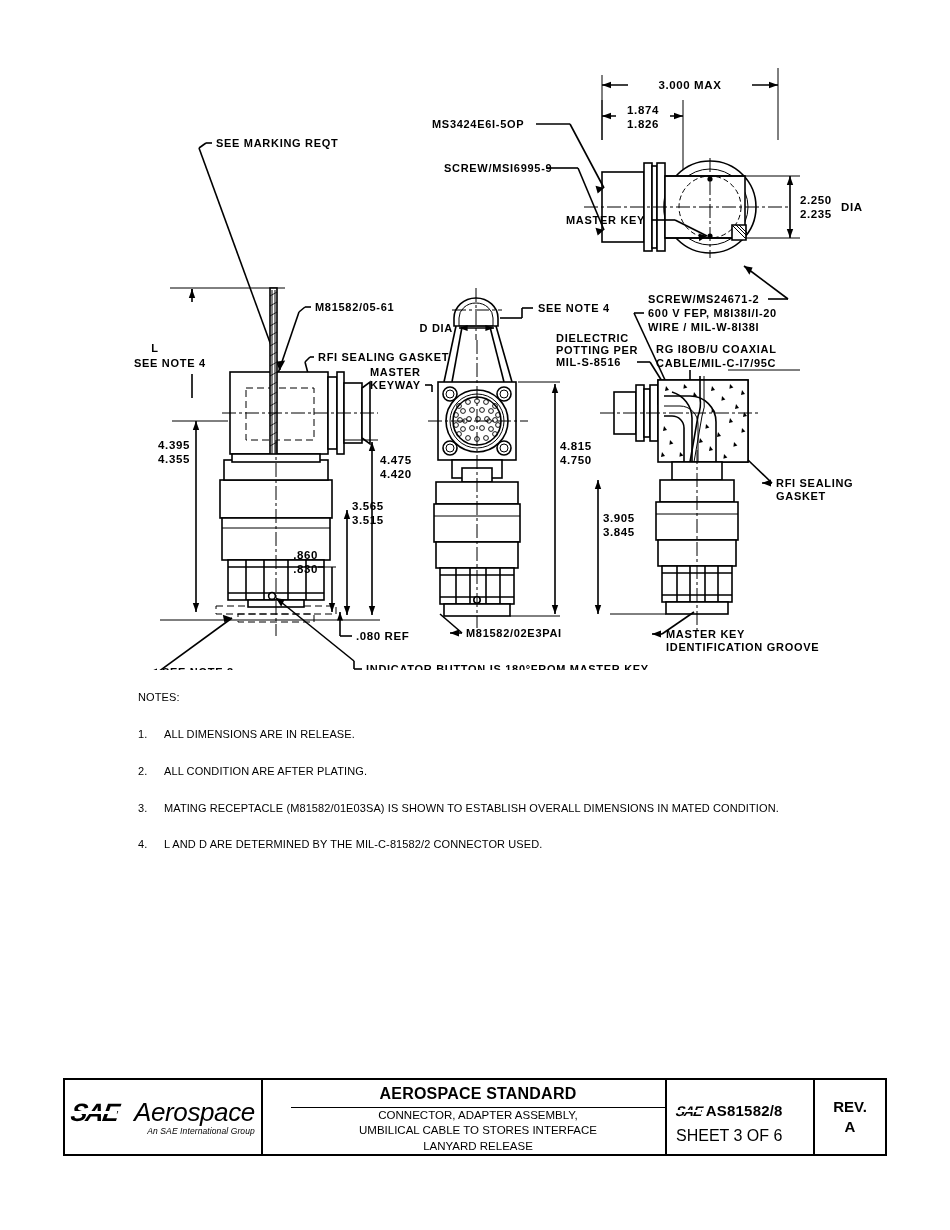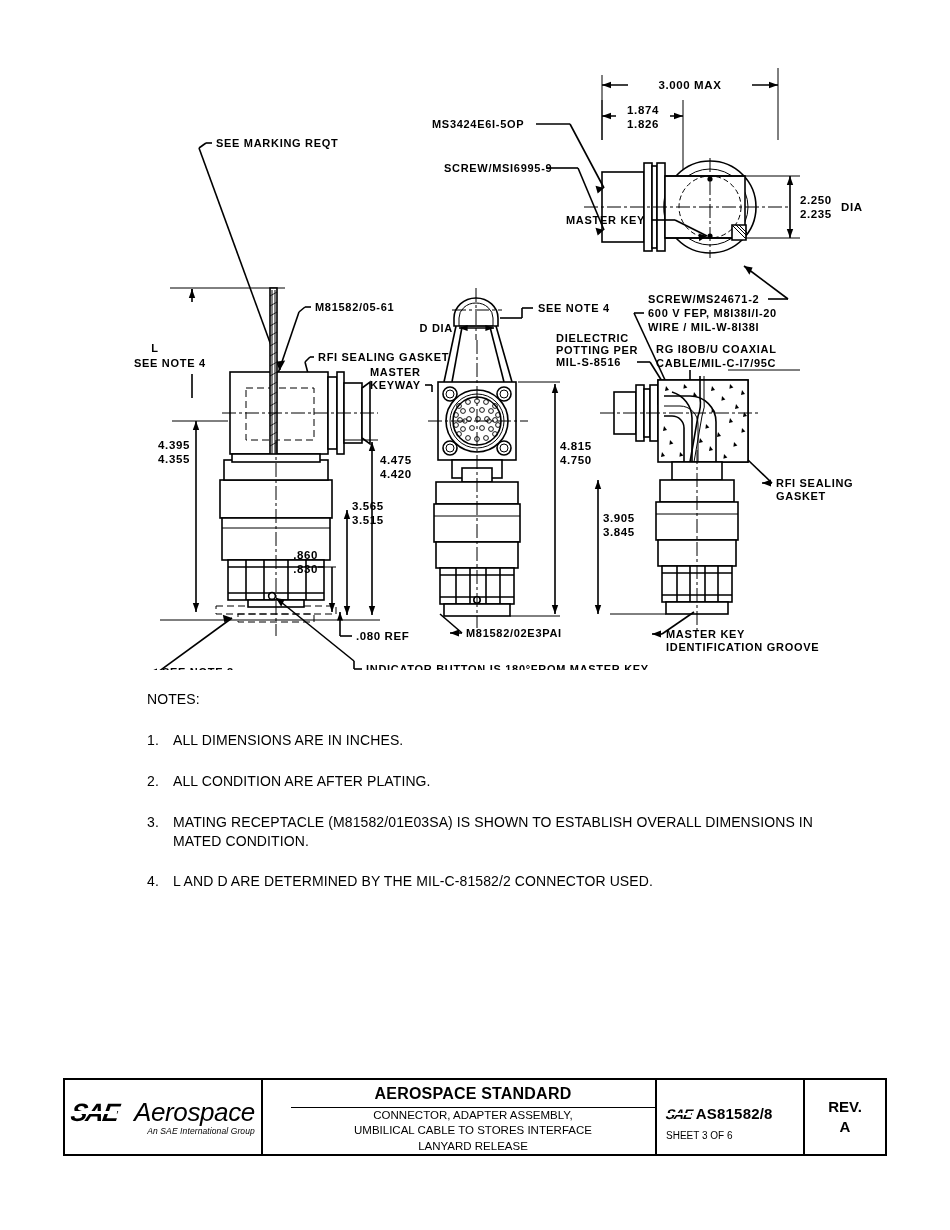--- a/index.html
+++ b/index.html
@@ -18,23 +18,23 @@
   #drawing-area {
     position: absolute;
     left: 0; top: 40px;
     width: 834px; height: 630px;
   }
   #drawing-svg { display: block; }
 
   
   #notes-block {
     position: absolute;
-    left: 147px; top: 690px;
+    left: 138px; top: 690px;
     width: 680px;
-    font-size: 14px;
+    font-size: 11px;
     line-height: 1.35;
     letter-spacing: .1px;
   }
   #notes-block .notes-heading { margin-bottom: 22px; }
   .note-row { display: flex; margin-bottom: 22px; }
   .note-num { width: 26px; flex: none; }
   .note-text { flex: 1; }
 
   
   #title-block {
@@ -105,23 +105,23 @@
   .doc-sae {
     font-weight: bold; font-size: 14px; font-style: italic;
     letter-spacing: -1px; transform: skewX(-9deg);
     position: relative; margin-right: 4px;
   }
   .doc-sae::after {
     content: ""; position: absolute;
     left: -1px; right: 1px; top: 44%; height: 2px; background: #fff;
   }
   .doc-num { font-size: 15px; font-weight: bold; letter-spacing: .2px; margin-top: 12px; }
-  .doc-sheet { font-size: 10px; }
+  .doc-sheet { font-size: 16px; }
   #tb-rev-cell {
-    width: 80px; flex: none;
+    width: 70px; flex: none;
     align-items: center; justify-content: center;
     font-size: 15px; font-weight: bold; line-height: 1.35;
     text-align: center;
   }
 
   
   .dwg text {
     font-family: "Liberation Sans", sans-serif;
     font-weight: bold;
     fill: #000;
@@ -629,21 +629,21 @@
       </g>
     </g>
   </svg>
   </div>
 
   <div id="notes-block">
     <div class="notes-heading">NOTES:</div>
 
     <div class="note-row">
       <span class="note-num">1.</span>
-      <span class="note-text">ALL DIMENSIONS ARE IN INCHES.</span>
+      <span class="note-text">ALL DIMENSIONS ARE IN RELEASE.</span>
     </div>
     <div class="note-row">
       <span class="note-num">2.</span>
       <span class="note-text">ALL CONDITION ARE AFTER PLATING.</span>
     </div>
     <div class="note-row">
       <span class="note-num">3.</span>
       <span class="note-text">MATING RECEPTACLE (M81582/01E03SA) IS SHOWN TO ESTABLISH OVERALL DIMENSIONS IN MATED CONDITION.</span>
     </div>
     <div class="note-row">

